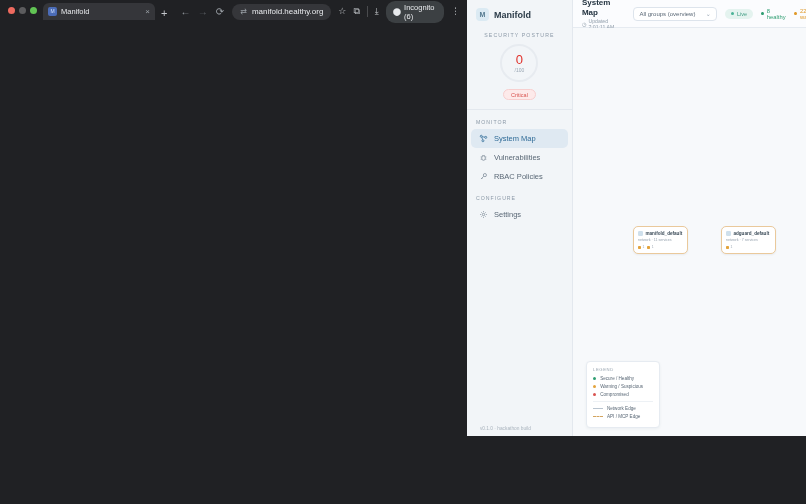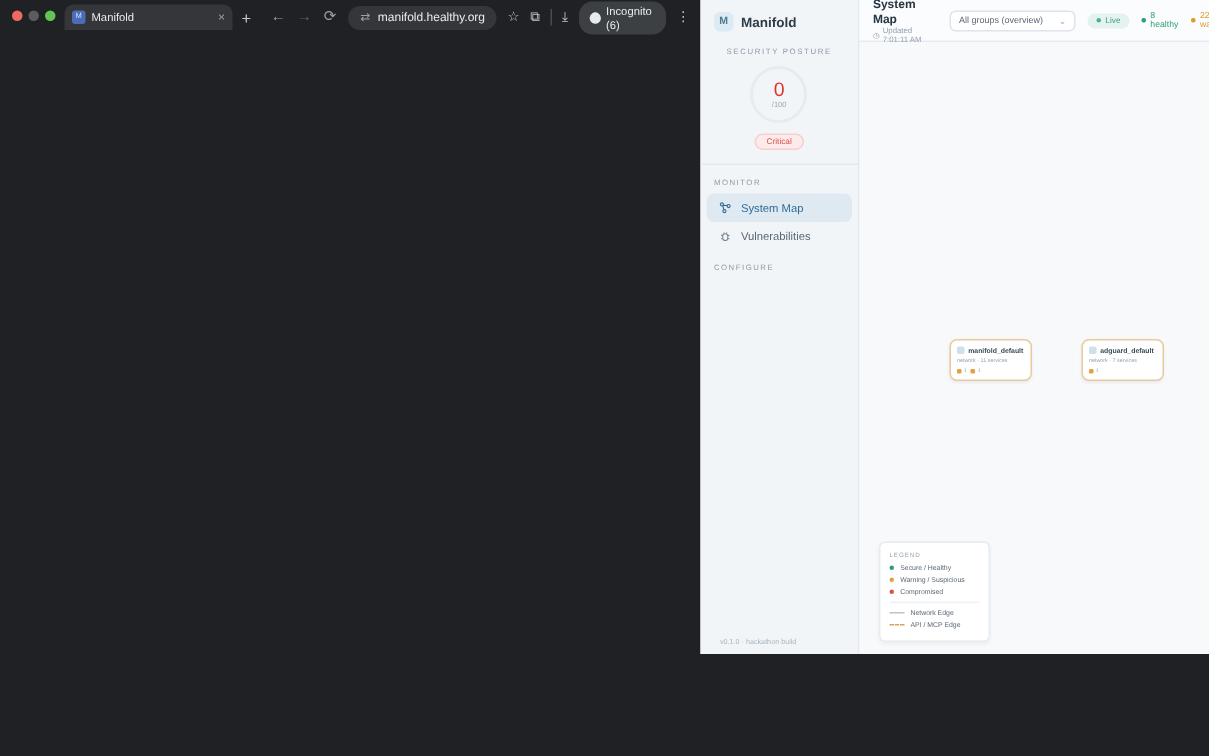--- a/index.html
+++ b/index.html
@@ -272,23 +272,41 @@
       <div class="nav-item">
         <span class="nav-ic">
           <svg width="9" height="9" viewBox="0 0 16 16" fill="none" stroke="#7a8895" stroke-width="1.3">
             <rect x="5" y="5" width="6" height="8" rx="3"></rect>
             <path d="M3 7h2M11 7h2M3 11h2M11 11h2M6 3.5l1 1.5M10 3.5L9 5"></path>
           </svg>
         </span>
         <span>Vulnerabilities</span>
       </div>
 
+      <div class="nav-item">
+        <span class="nav-ic">
+          <svg width="9" height="9" viewBox="0 0 16 16" fill="none" stroke="#7a8895" stroke-width="1.3">
+            <circle cx="10.5" cy="5.5" r="2.8"></circle>
+              <path d="M8.4 7.6L3.5 12.5M5 11l1.3 1.3"></path>
+          </svg>
+        </span>
+        <span>RBAC Policies</span>
+      </div>
 
       <div class="nav-section">CONFIGURE</div>
 
+      <div class="nav-item">
+        <span class="nav-ic">
+          <svg width="9" height="9" viewBox="0 0 16 16" fill="none" stroke="#7a8895" stroke-width="1.3">
+            <circle cx="8" cy="8" r="2.2"></circle>
+            <path d="M8 2v1.6M8 12.4V14M2 8h1.6M12.4 8H14M3.8 3.8l1.1 1.1M11.1 11.1l1.1 1.1M12.2 3.8l-1.1 1.1M4.9 11.1l-1.1 1.1"></path>
+          </svg>
+        </span>
+        <span>Settings</span>
+      </div>
 
       <div class="side-foot">
         <div class="foot-ver">v0.1.0 · hackathon build</div>
       </div>
     </aside>
 
     <section class="main">
 
       <div class="topbar">
         <div>

